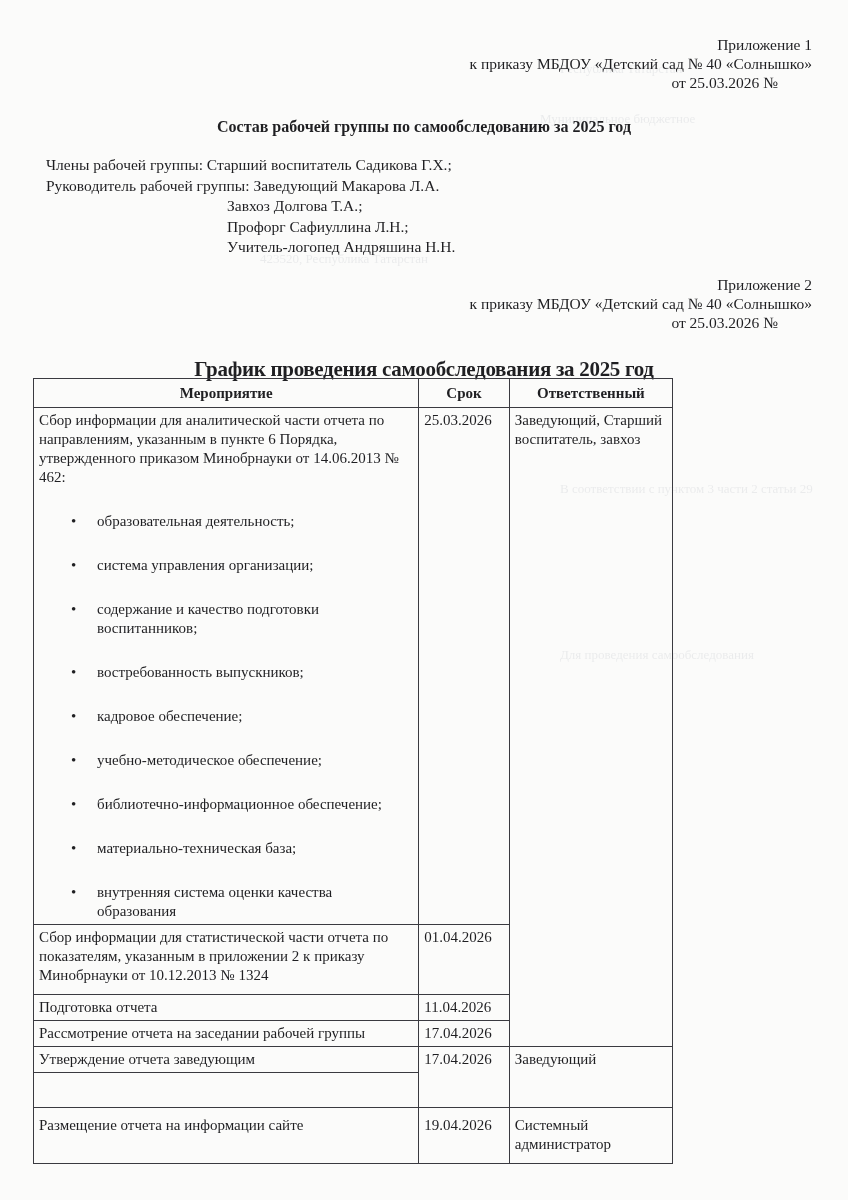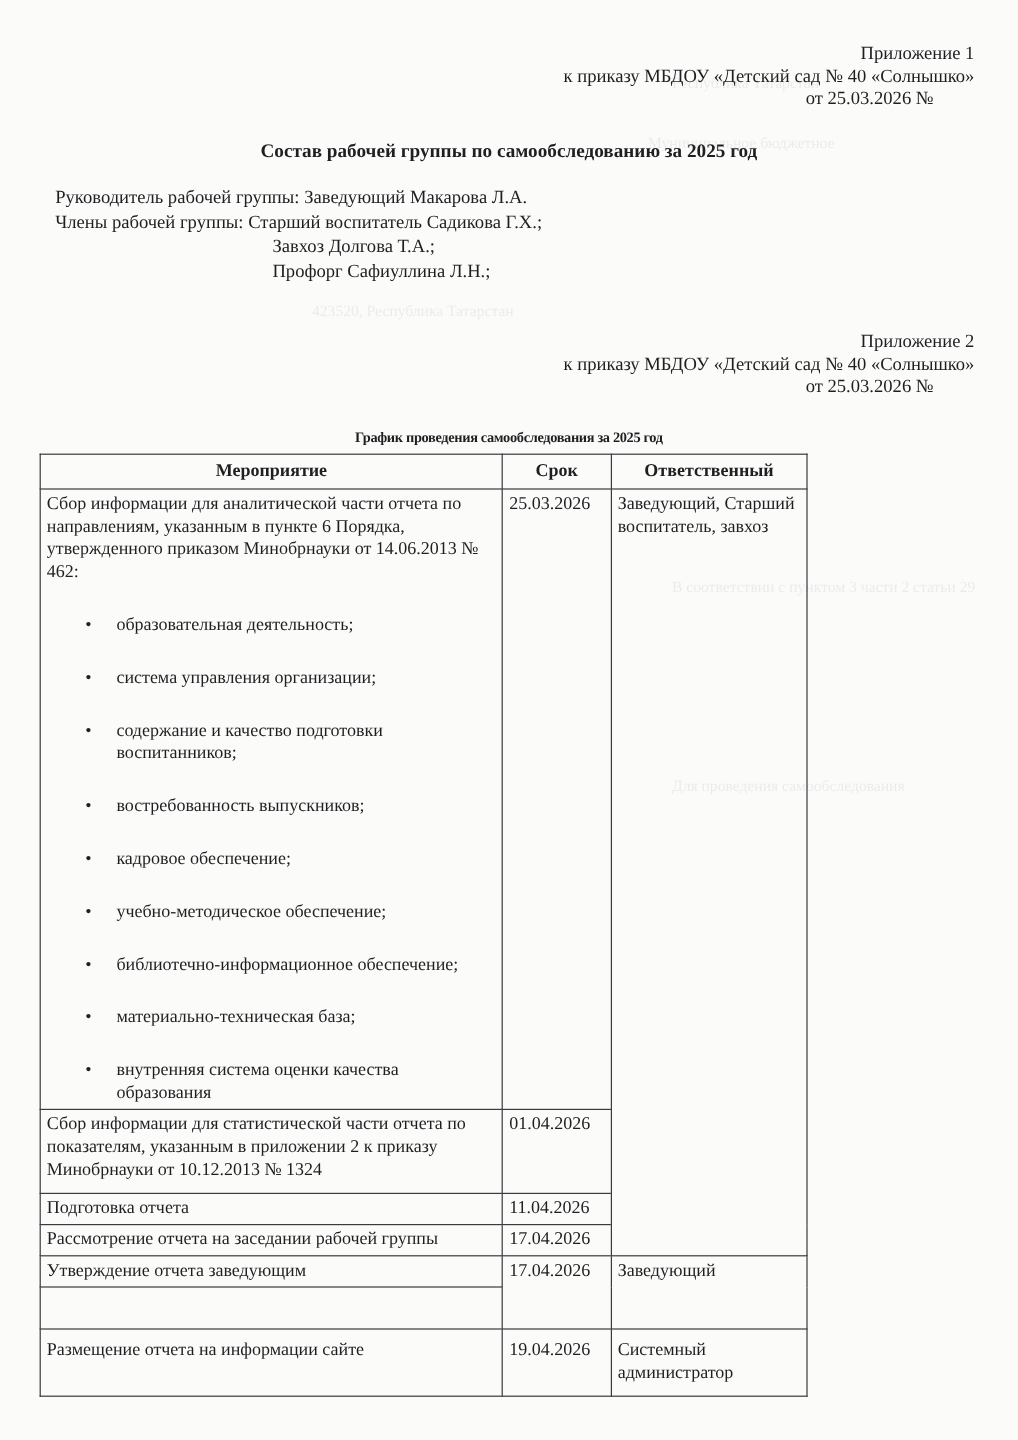--- a/index.html
+++ b/index.html
@@ -25,21 +25,21 @@
       position: absolute; top: 118px; left: 0; width: 848px; text-align: center;
       font-weight: bold; font-size: 16px;
     }
     .group {
       position: absolute; top: 155px; left: 46px; font-size: 15.5px; line-height: 20.5px;
     }
     .group .row { white-space: nowrap; }
     .group .indent { padding-left: 181px; }
     .title2 {
       position: absolute; top: 357px; left: 0; width: 848px; text-align: center;
-      font-weight: bold; font-size: 12px; letter-spacing: -0.3px;
+      font-weight: bold; font-size: 21px; letter-spacing: -0.3px;
     }
     table.sched {
       position: absolute; top: 378px; left: 33px; width: 640px;
       border-collapse: collapse; font-size: 15px; line-height: 19px;
     }
     table.sched th, table.sched td {
       border: 1px solid #3a3a40; vertical-align: top; padding: 3px 5px;
     }
     table.sched th { font-weight: bold; text-align: center; height: 22px; vertical-align: middle; }
     .c1 { width: 468px; }
@@ -61,29 +61,30 @@
 <div id="annex1" class="annex">
   <span class="line">Приложение 1</span>
   <span class="line">к приказу МБДОУ «Детский сад № 40 «Солнышко»</span>
   <span class="line date" style="margin-right:34px;">от 25.03.2026 №</span>
 </div>
 
 <div class="title1">Состав рабочей группы по самообследованию за 2025 год</div>
 
 <div class="group">
   <div class="row">
+    <span>Члены рабочей группы:</span>
+    <span>Старший воспитатель Садикова Г.Х.;</span>
+  </div>
+  <div class="row">
     <span>Руководитель рабочей группы:</span>
     <span>Заведующий Макарова Л.А.</span>
   </div>
-  <div class="row">
-    <span>Члены рабочей группы:</span>
-    <span>Старший воспитатель Садикова Г.Х.;</span>
-  </div>
   <div class="row indent">Завхоз Долгова Т.А.;</div>
   <div class="row indent">Профорг Сафиуллина Л.Н.;</div>
+  <div class="row indent">Учитель-логопед Андряшина Н.Н.</div>
 </div>
 
 <div id="annex2" class="annex">
   <span class="line">Приложение 2</span>
   <span class="line">к приказу МБДОУ «Детский сад № 40 «Солнышко»</span>
   <span class="line date" style="margin-right:34px;">от 25.03.2026 №</span>
 </div>
 
 <div class="title2">График проведения самообследования за 2025 год</div>
 

